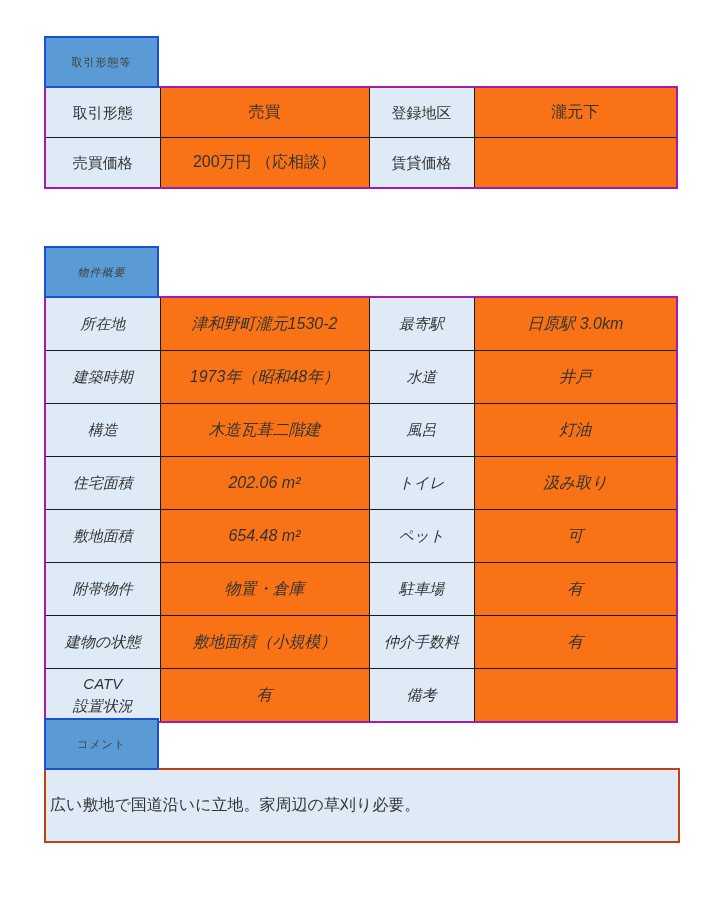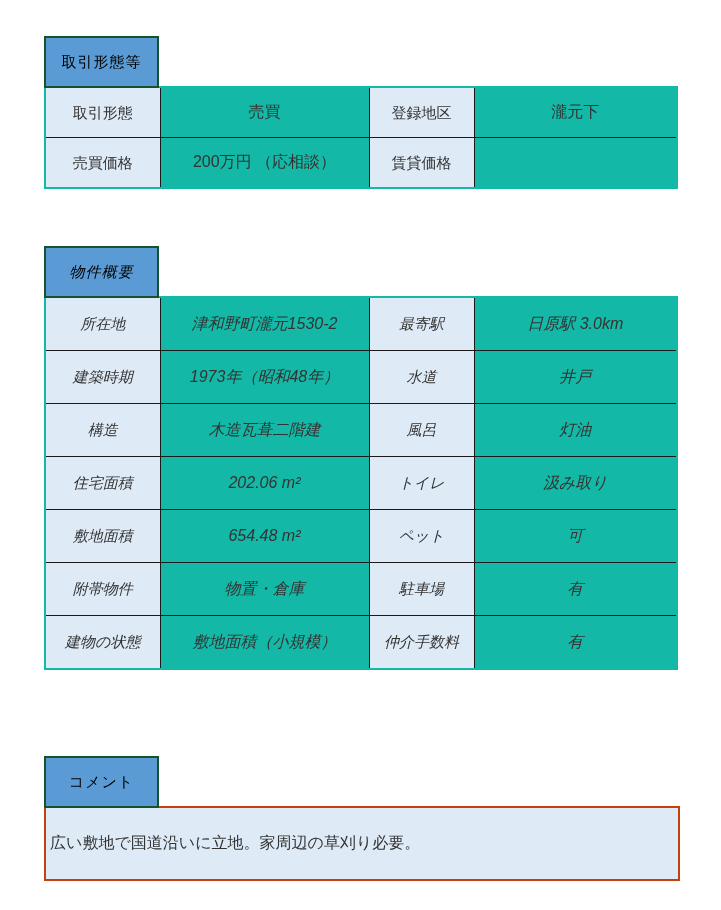--- a/index.html
+++ b/index.html
@@ -7,40 +7,40 @@
     width:721px;height:910px;background:#ffffff;
     font-family:"Liberation Sans","DejaVu Sans",sans-serif;
     color:#333333;
   }
   .sheet{position:relative;width:721px;height:910px;background:#ffffff;overflow:hidden;}
   .section{position:absolute;left:44px;}
   .tab{
     position:relative;z-index:2;
     width:111px;height:48px;
     background:#5b9bd5;
-    border:2px solid #14532d;
+    border:2px solid #1d4ed8;
     display:flex;align-items:center;justify-content:center;
-    font-size:15px;color:#000000;letter-spacing:1px;
+    font-size:11px;color:#404040;letter-spacing:1px;
   }
   table.grid{
     border-collapse:collapse;table-layout:fixed;
     width:632px;margin-top:-2px;position:relative;z-index:1;
     background:#ffffff;
   }
-  table.grid{border:2px solid #14b8a6;}
+  table.grid{border:2px solid #a21caf;}
   table.grid td{
     border:1px solid #1a1a1a;
     text-align:center;vertical-align:middle;
     overflow:hidden;padding:2px;
   }
   col.c1{width:115px;} col.c2{width:209px;} col.c3{width:105px;} col.c4{width:203px;}
   .t1 td{height:45px;}
   .t2 td{height:48px;}
   td.lbl{background:#deeaf6;font-size:15px;white-space:pre-line;line-height:1.45;}
-  td.val{background:#14b8a6;font-size:16px;}
+  td.val{background:#f97316;font-size:16px;}
   .comment-body{
     position:relative;z-index:1;margin-top:-2px;
     width:628px;height:71px;
     background:#deeaf6;border:2px solid #c2410c;
     display:flex;align-items:center;
     padding-left:4px;font-size:16px;color:#333333;
   }
 </style>
 </head>
 <body>
@@ -118,22 +118,29 @@
         <td class="val">物置・倉庫</td>
         <td class="lbl">駐車場</td>
         <td class="val">有</td>
       </tr>
       <tr>
         <td class="lbl">建物の状態</td>
         <td class="val">敷地面積（小規模）</td>
         <td class="lbl">仲介手数料</td>
         <td class="val">有</td>
       </tr>
+      <tr>
+        <td class="lbl">CATV
+設置状況</td>
+        <td class="val">有</td>
+        <td class="lbl">備考</td>
+        <td class="val"></td>
+      </tr>
     </tbody>
       </table>
   </div>
 
-  <div class="section" style="top:756px;">
+  <div class="section" style="top:718px;">
     <div class="tab">コメント</div>
     <div class="comment-body">広い敷地で国道沿いに立地。家周辺の草刈り必要。</div>
   </div>
 
 </div>
 
 </body></html>

